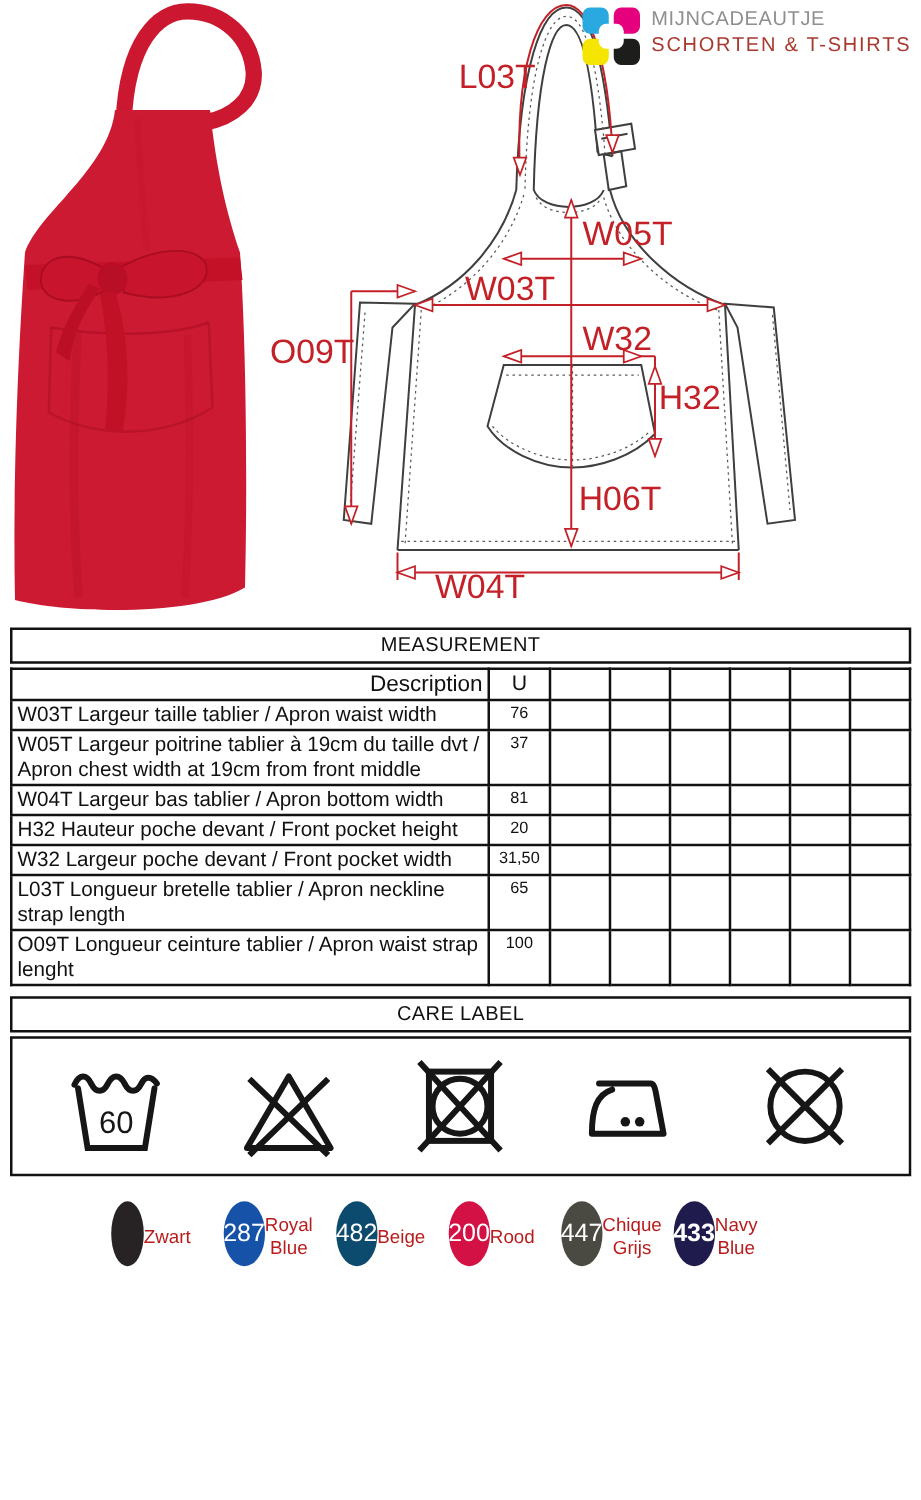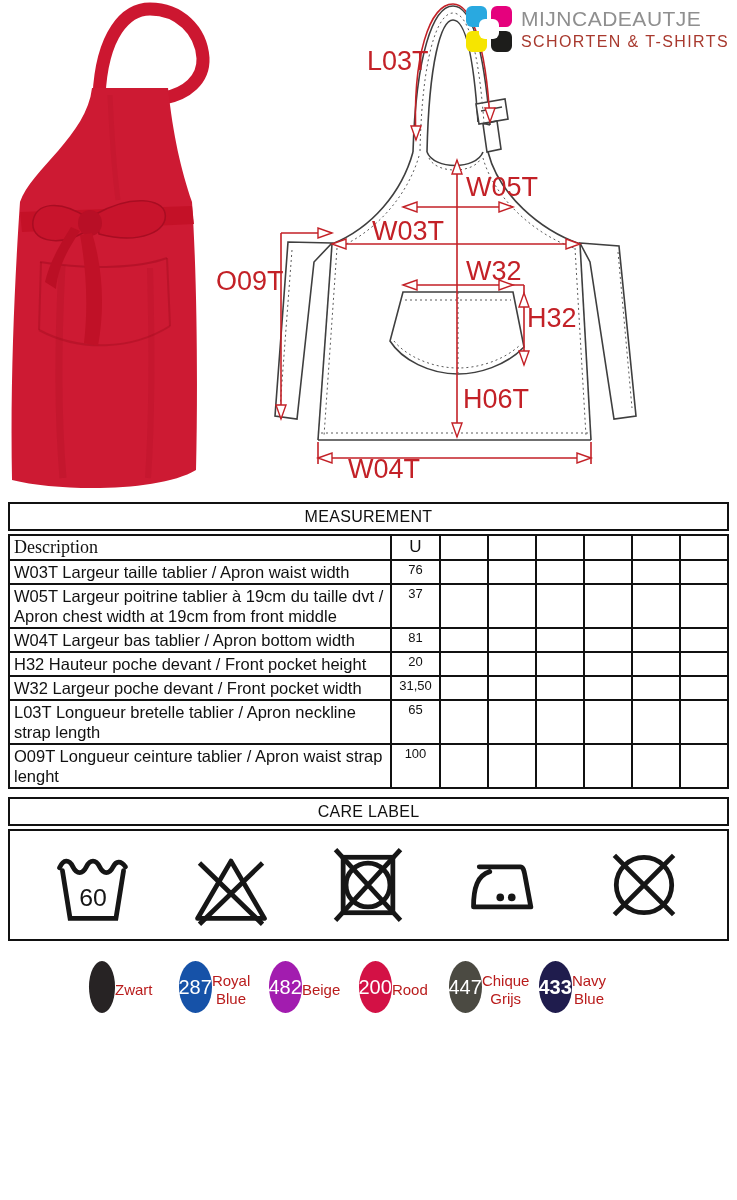--- a/index.html
+++ b/index.html
@@ -13,33 +13,33 @@
 
   .logo{position:absolute;top:6px;right:8px;display:flex;align-items:flex-start;gap:9px;}
   .logo-icon{position:relative;width:46px;height:46px;flex:0 0 auto;}
   .logo-icon .sq{position:absolute;width:21px;height:21px;border-radius:6px;}
   .sq.c{left:0;top:0;}
   .sq.m{right:0;top:0;}
   .sq.y{left:0;bottom:0;}
   .sq.k{right:0;bottom:0;}
   .sq.w{left:50%;top:50%;width:20px;height:20px;transform:translate(-50%,-50%);border-radius:6px;}
   .logo-text{line-height:1.05;padding-top:2px;}
-  .brand{font-size:21px;letter-spacing:.5px;}
+  .brand{font-size:16px;letter-spacing:.5px;}
   .tagline{font-size:16px;letter-spacing:1.4px;margin-top:4px;}
 
   
   .boxed{margin:0 8px;border:2px solid #111;}
   .m-title,.c-title{height:25px;display:flex;align-items:center;justify-content:center;
     font-size:16px;letter-spacing:.3px;}
   .m-table{margin:3px 8px 0 8px;border-collapse:collapse;width:721px;table-layout:fixed;}
   .m-table th,.m-table td{border:2px solid #111;padding:1px 4px;vertical-align:top;}
   .m-table col.c-desc{width:382px;}
   .m-table col.c-u{width:49px;}
   .m-table col.c-e{width:48px;}
-  .h-desc{font-size:18px;font-weight:400;text-align:left;padding:3px 0;font-family:Liberation Serif, serif;}
+  .h-desc{font-size:18px;font-weight:400;text-align:right;padding:3px 0;}
   .h-u{font-size:17px;font-weight:400;text-align:center;}
   .cell-desc{font-size:16.5px;line-height:20px;text-align:left;padding:2px 3px 4px 3px;}
   .cell-val{font-size:13px;text-align:center;padding-top:2px;}
 
   
   .c-title-box{margin:8px 8px 0 8px;}
   .c-sym-box{margin:3px 8px 0 8px;height:108px;display:flex;align-items:center;
     justify-content:space-around;padding:0 14px;}
   .care-ic{width:86px;height:86px;flex:0 0 auto;}
 
@@ -331,21 +331,21 @@
       </div>
       <div class="swatch-label">Zwart</div>
     </div>
     <div class="swatch">
       <div class="dot" style="background: rgb(22, 82, 168);">
         <span>287</span>
       </div>
       <div class="swatch-label">Royal Blue</div>
     </div>
     <div class="swatch">
-      <div class="dot" style="background: #a21caf;">
+      <div class="dot" style="background: #0c4a6e;">
         <span>482</span>
       </div>
       <div class="swatch-label">Beige</div>
     </div>
     <div class="swatch">
       <div class="dot" style="background: rgb(211, 17, 69);">
         <span>200</span>
       </div>
       <div class="swatch-label">Rood</div>
     </div>

